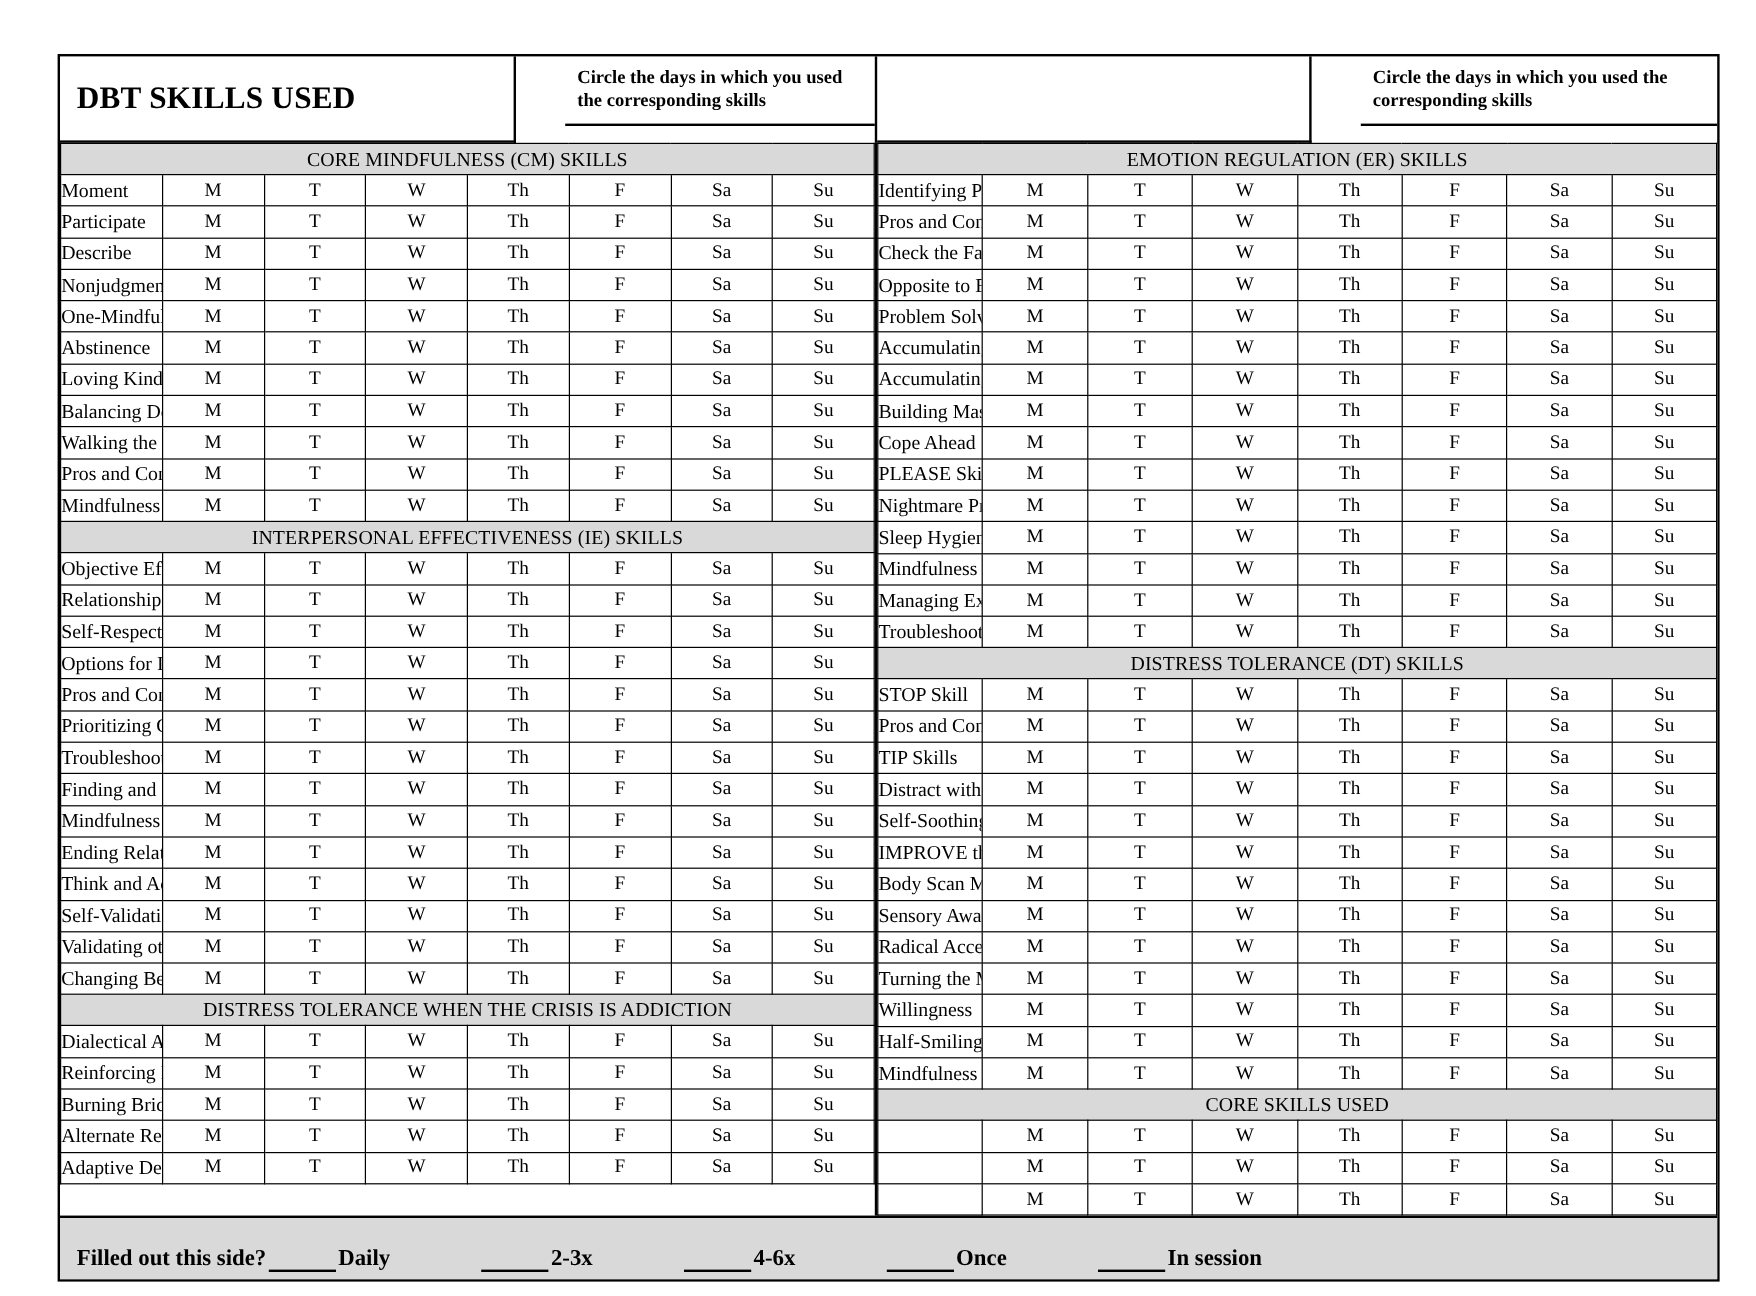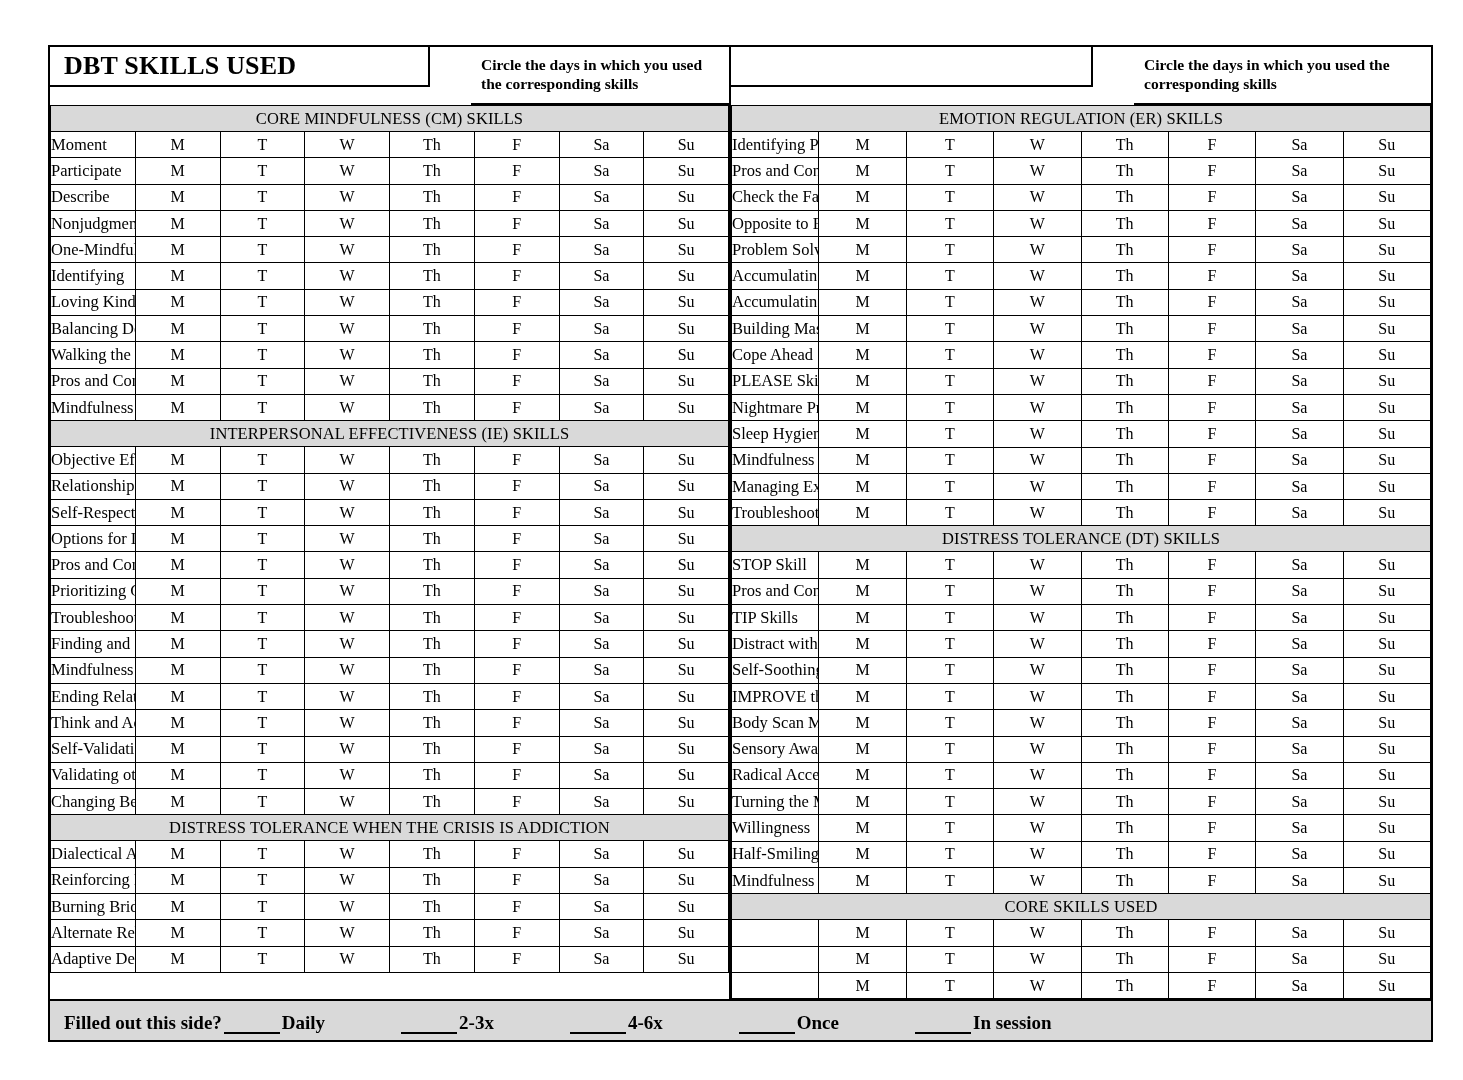--- a/index.html
+++ b/index.html
@@ -49,21 +49,21 @@
   .half-left  { width: 681px; flex: 0 0 681px; border-right: 2.5px solid #000; }
   .half-right { width: 699px; flex: 1 1 auto; }
 
   
   .hdr-row { display: flex; }
   .hdr-name {
     flex: 1 1 auto;
     border-right: 2.5px solid #000;
     border-bottom: 2.5px solid #000;
     box-sizing: border-box;
-    height: 40px;
+    height: 72px;
     display: flex;
     align-items: center;
     padding-left: 14px;
   }
   .hdr-name.blank { }
   .hdr-title {
     font-weight: bold;
     font-size: 26px;
     letter-spacing: .2px;
     line-height: 1.05;
@@ -120,21 +120,21 @@
   .half-left  td.d-f  { width: 25px; }
   .half-left  td.d-sa { width: 38px; }
   .half-left  td.d-su { width: 38px; }
   
   .half-right td.day  { width: 41px; }
 
   
   #footer {
     border-top: 2.5px solid #000;
     background: #d9d9d9;
-    height: 41px;
+    height: 53px;
     box-sizing: border-box;
     display: flex;
     align-items: flex-end;
     padding: 0 0 6px 14px;
     font-weight: bold;
     font-size: 19px;
     white-space: nowrap;
   }
   #footer .blank-line {
     display: inline-block;
@@ -220,21 +220,21 @@
               <td class="name">One-Mindfully</td>
               <td class="day d-m">M</td>
               <td class="day d-t">T</td>
               <td class="day d-w">W</td>
               <td class="day d-th">Th</td>
               <td class="day d-f">F</td>
               <td class="day d-sa">Sa</td>
               <td class="day d-su">Su</td>
             </tr>
             <tr class="skill">
-              <td class="name">Identifying</td>
+              <td class="name">Abstinence</td>
               <td class="day d-m">M</td>
               <td class="day d-t">T</td>
               <td class="day d-w">W</td>
               <td class="day d-th">Th</td>
               <td class="day d-f">F</td>
               <td class="day d-sa">Sa</td>
               <td class="day d-su">Su</td>
             </tr>
             <tr class="skill">
               <td class="name">Loving Kindness</td>

